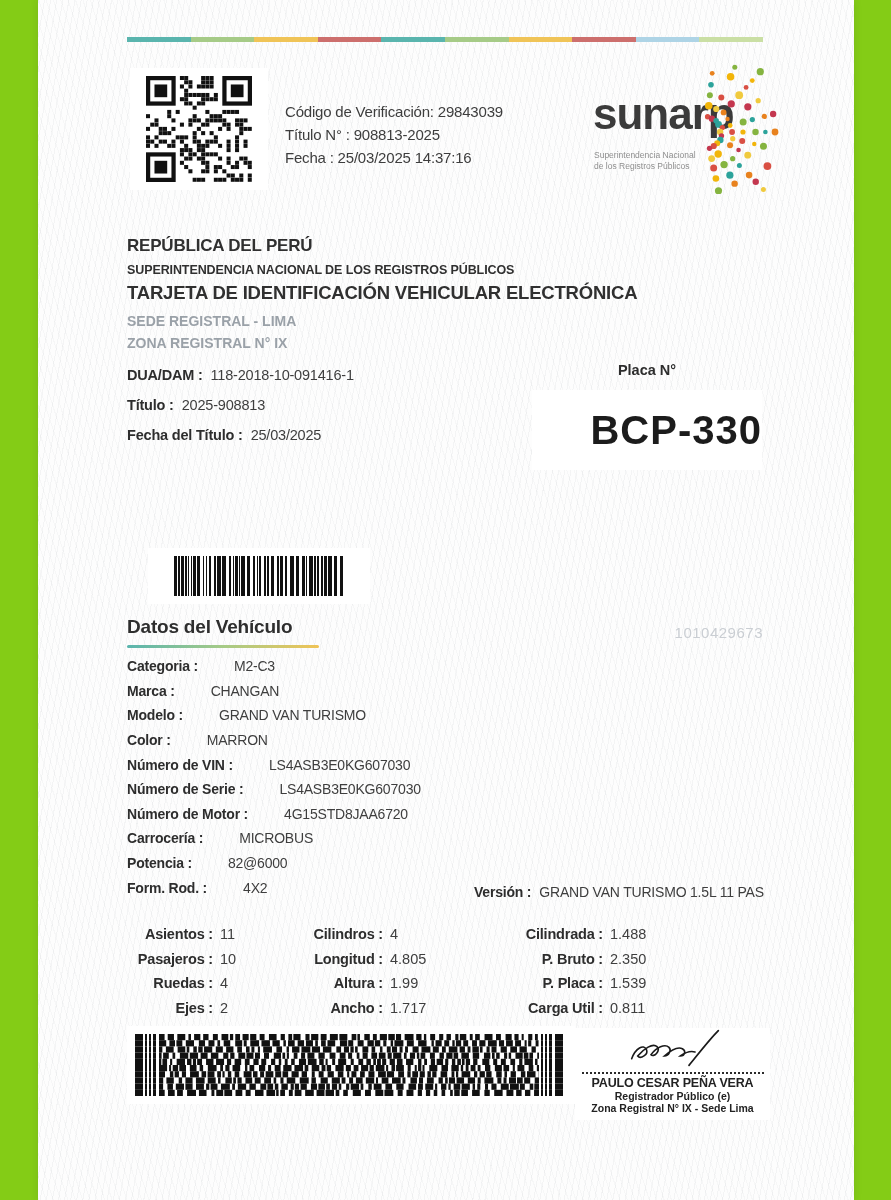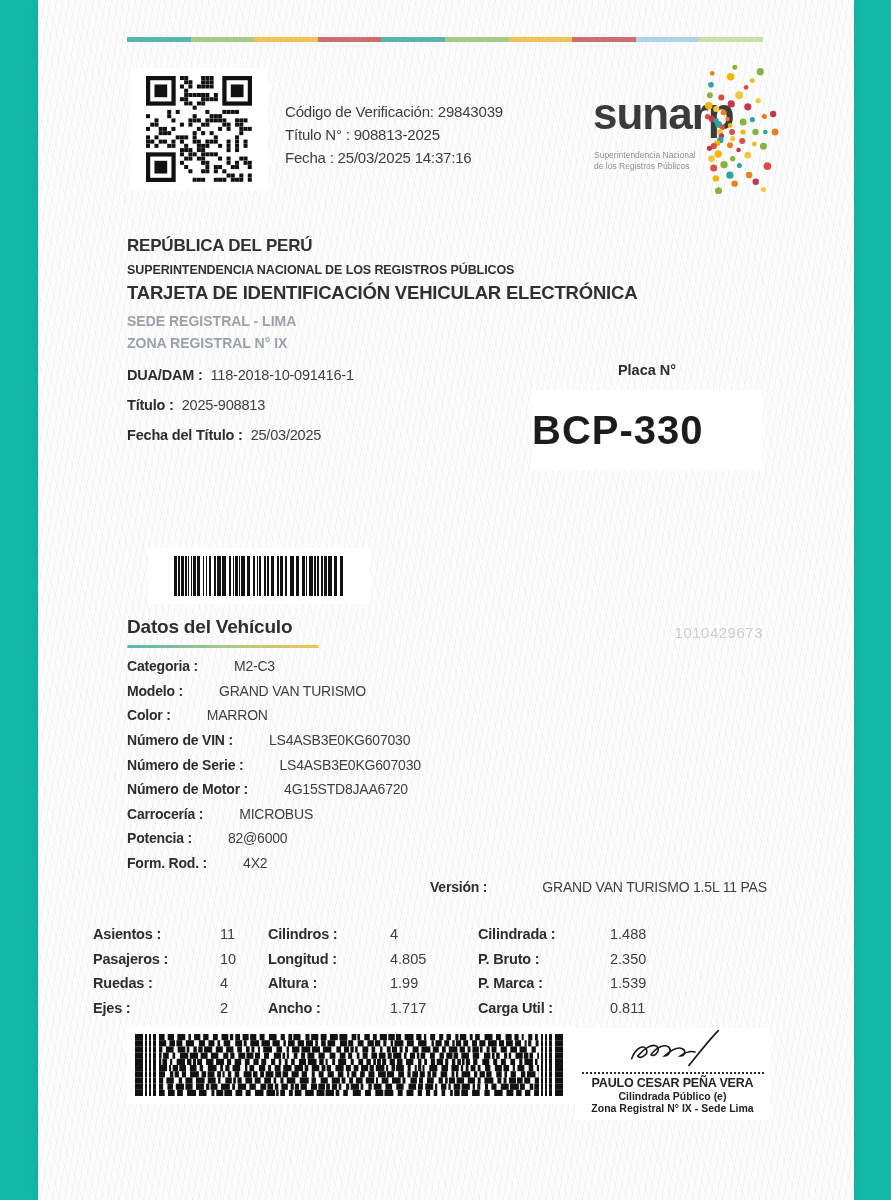--- a/index.html
+++ b/index.html
@@ -1,17 +1,17 @@
 <!DOCTYPE html>
 <html><head>
 <meta charset="utf-8">
 <style>
   html,body{margin:0;padding:0;}
   body{font-family:"Liberation Sans", sans-serif; background:#dfe4ea;}
-  .screen{position:relative;width:891px;height:1200px;background:#14b8a6;overflow:hidden;}
+  .screen{position:relative;width:891px;height:1200px;background:#84cc16;overflow:hidden;}
   .page{
     position:absolute;left:38px;top:0;width:816px;height:1200px;
     background-color:#fdfdfd;
     background-image:
       repeating-linear-gradient(100deg, rgba(160,166,172,0.10) 0 1px, transparent 1px 6px),
       repeating-linear-gradient(72deg, rgba(160,166,172,0.07) 0 1px, transparent 1px 7px);
     box-shadow:0 0 8px rgba(40,50,60,0.12);
   }
   .abs{position:absolute;}
   .topbar{left:89px;top:37px;width:636px;height:5px;display:flex;}
@@ -30,39 +30,39 @@
   .t2{font-size:12.5px;font-weight:bold;margin:0 0 5px 0;letter-spacing:-0.1px;}
   .t3{font-size:18.5px;font-weight:bold;margin:0 0 9px 0;letter-spacing:-0.2px;}
   .t4{font-size:14px;font-weight:bold;color:#9aa1a8;margin:0 0 6px 0;}
 
   .reg-fields{left:89px;top:360px;}
   .reg-row{height:30px;display:flex;align-items:center;font-size:14.5px;white-space:nowrap;}
   .lbl{font-weight:bold;color:#2d2d2d;letter-spacing:-0.2px;}
   .val{color:#3e3e3e;margin-left:8px;letter-spacing:-0.2px;}
 
   .placa-label{left:494px;top:362px;width:230px;text-align:center;font-size:14.5px;font-weight:bold;color:#2d2d2d;}
-  .placa-box{left:494px;top:390px;width:230px;height:80px;background:#ffffff;display:flex;align-items:center;justify-content:flex-start;}
+  .placa-box{left:494px;top:390px;width:230px;height:80px;background:#ffffff;display:flex;align-items:center;justify-content:flex-end;}
   .placa-value{font-size:40px;font-weight:bold;color:#1c1c1c;letter-spacing:1px;}
 
   .bc1-box{left:110px;top:548px;width:222px;height:56px;background:#ffffff;display:flex;align-items:center;justify-content:center;}
 
   .sec-head{left:89px;top:616px;}
   .sec-head h2{margin:0;font-size:19px;font-weight:bold;color:#2e2e2e;letter-spacing:-0.2px;}
   .heading-underline{width:192px;height:3px;margin-top:7px;border-radius:2px;}
   .watermark{left:525px;top:624px;width:200px;text-align:right;font-size:15px;color:#caced3;letter-spacing:0.5px;}
 
   .veh-fields{left:89px;top:654px;}
   .vrow{height:24.6px;display:flex;align-items:center;font-size:14px;white-space:nowrap;gap:28px;}
   .veh-right{left:470px;top:656px;width:210px;}
   .veh-right .vrow{justify-content:flex-end;}
-  .version-row{left:392px;top:875px;height:24.6px;display:flex;align-items:center;font-size:14px;white-space:nowrap;gap:47px;}
+  .version-row{left:436px;top:875px;height:24.6px;display:flex;align-items:flex-end;font-size:14px;white-space:nowrap;}
 
   .stats-col{top:922px;}
   .stats-col .srow{height:24.6px;display:flex;align-items:center;font-size:14.5px;white-space:nowrap;}
-  .stats-col .slbl{font-weight:bold;color:#2d2d2d;text-align:left;letter-spacing:-0.2px;}
+  .stats-col .slbl{font-weight:bold;color:#2d2d2d;text-align:right;letter-spacing:-0.2px;}
   .stats-col .sval{color:#3e3e3e;margin-left:7px;}
   .col1{left:55px;}  .col1 .slbl{width:120px;}
   .col2{left:230px;} .col2 .slbl{width:115px;}
   .col3{left:440px;} .col3 .slbl{width:125px;}
 
   .pdf417-box{left:89px;top:1026px;width:448px;height:78px;background:#ffffff;display:flex;align-items:center;justify-content:center;}
   .sig-box{left:537px;top:1028px;width:195px;height:92px;background:#ffffff;text-align:center;color:#222222;}
   .sig-line{border-top:2px dotted #2b2b2b;width:182px;margin:0 auto;}
   .sig-name{font-size:12.5px;font-weight:bold;margin-top:2px;letter-spacing:-0.2px;}
   .sig-role{font-size:10.5px;font-weight:bold;}
@@ -430,20 +430,24 @@
       <div class="heading-underline" style="background: linear-gradient(90deg, rgb(90, 181, 174), rgb(166, 203, 135), rgb(240, 196, 87));"></div>
     </div>
     <div class="abs watermark">1010429673</div>
 
     <div class="abs veh-fields">
       <div class="vrow">
           <span class="lbl">Categoria :</span>
           <span class="val">M2-C3</span>
         </div>
       <div class="vrow">
+          <span class="lbl">Marca :</span>
+          <span class="val">CHANGAN</span>
+        </div>
+      <div class="vrow">
           <span class="lbl">Modelo :</span>
           <span class="val">GRAND VAN TURISMO</span>
         </div>
       <div class="vrow">
           <span class="lbl">Color :</span>
           <span class="val">MARRON</span>
         </div>
       <div class="vrow">
           <span class="lbl">Número de VIN :</span>
           <span class="val">LS4ASB3E0KG607030</span>
@@ -515,21 +519,21 @@
     <div class="abs stats-col col3">
       <div class="srow">
           <span class="slbl">Cilindrada :</span>
           <span class="sval">1.488</span>
         </div>
       <div class="srow">
           <span class="slbl">P. Bruto :</span>
           <span class="sval">2.350</span>
         </div>
       <div class="srow">
-          <span class="slbl">P. Marca :</span>
+          <span class="slbl">P. Placa :</span>
           <span class="sval">1.539</span>
         </div>
       <div class="srow">
           <span class="slbl">Carga Util :</span>
           <span class="sval">0.811</span>
         </div>
     </div>
 
     <div class="abs pdf417-box">
       <svg id="pdf417-svg" width="432" height="62">
@@ -1079,18 +1083,18 @@
         </svg>
     </div>
 
     <div class="abs sig-box">
       <svg width="160" height="40" viewBox="0 0 160 60">
         <path d="M18,46 C24,30 36,24 40,32 C44,40 31,47 27,42 C36,31 50,22 56,28 C62,34 51,45 47,40 C55,29 68,23 74,29 C78,33 74,42 67,42 C75,35 86,27 94,31 C100,34 98,42 91,42 C98,37 106,34 113,36" stroke="#1a1a1a" stroke-width="2.4" fill="none" stroke-linecap="round"></path>
         <path d="M104,56 C114,44 134,18 148,4" stroke="#1a1a1a" stroke-width="2.6" fill="none" stroke-linecap="round"></path>
       </svg>
       <div class="sig-line"></div>
       <div class="sig-name">PAULO CESAR PEÑA VERA</div>
-      <div class="sig-role">Cilindrada Público (e)</div>
+      <div class="sig-role">Registrador Público (e)</div>
       <div class="sig-zone">Zona Registral N° IX - Sede Lima</div>
     </div>
 
   </div>
 </div>
 
 </body></html>

